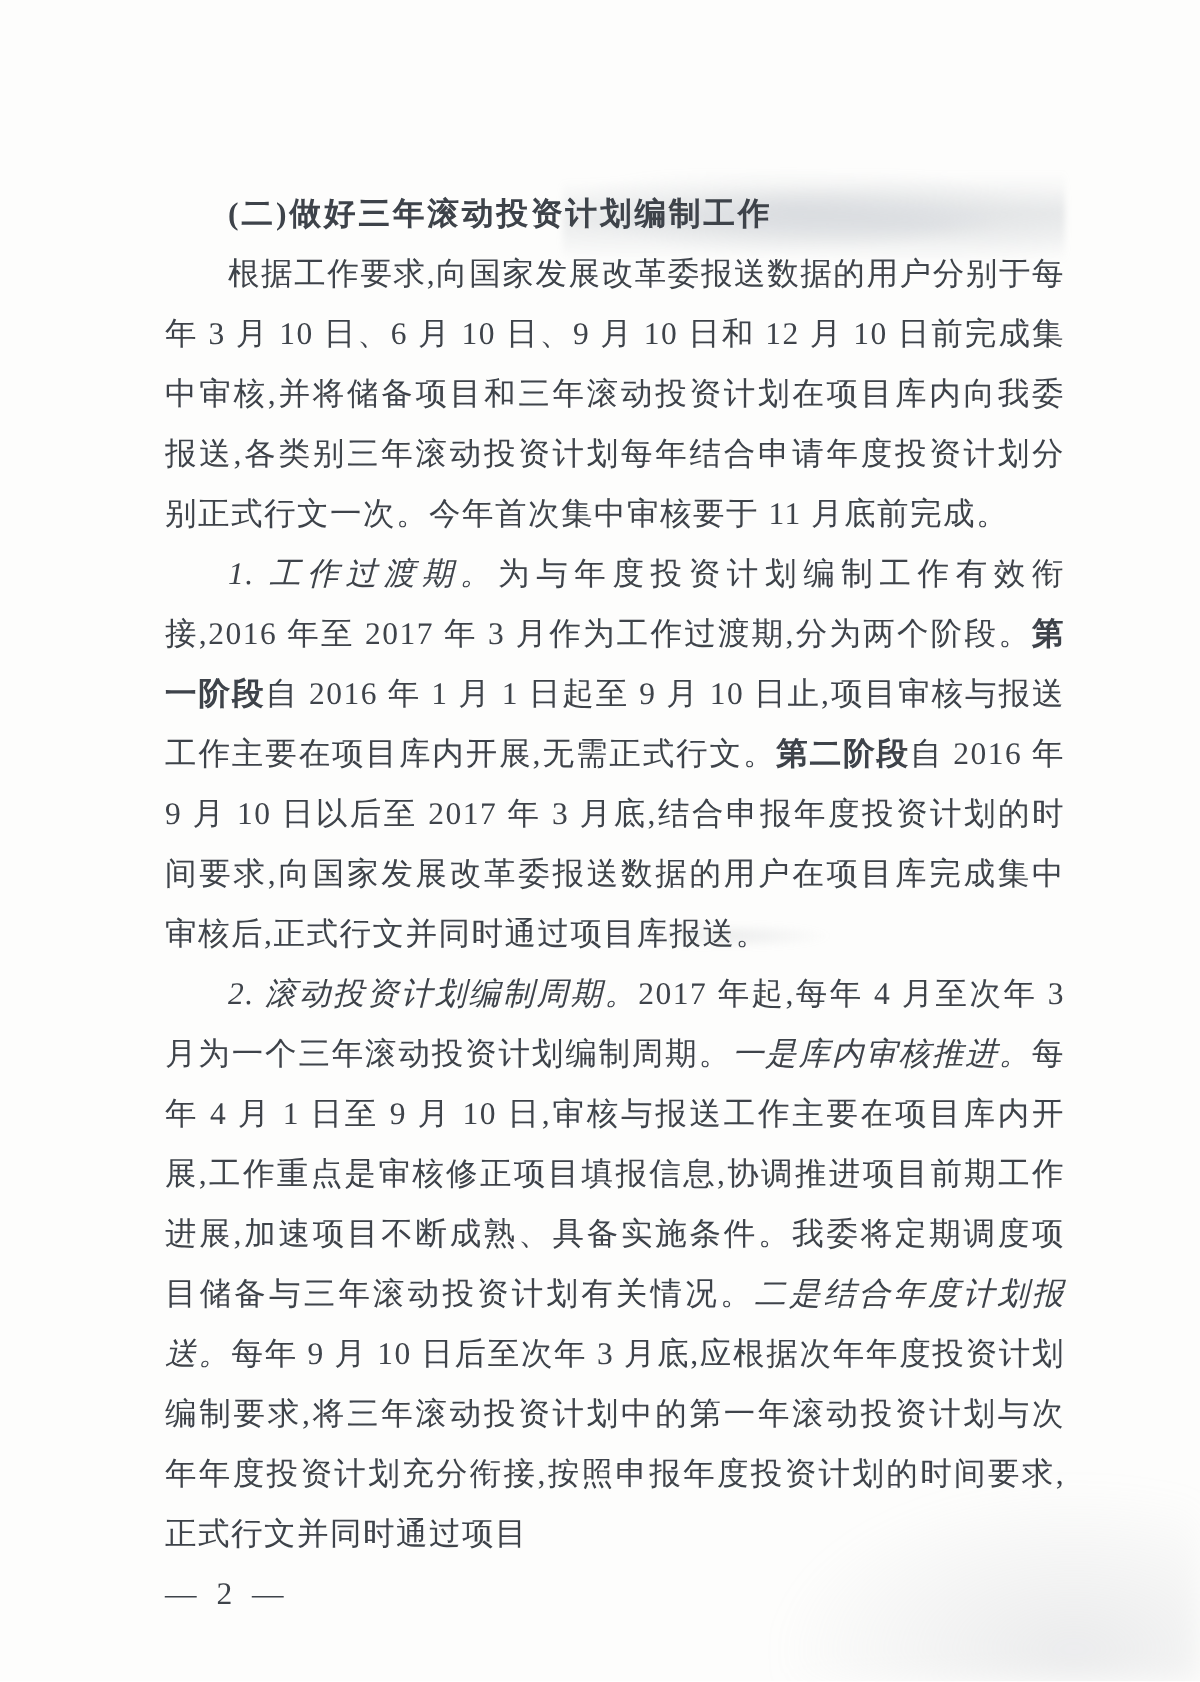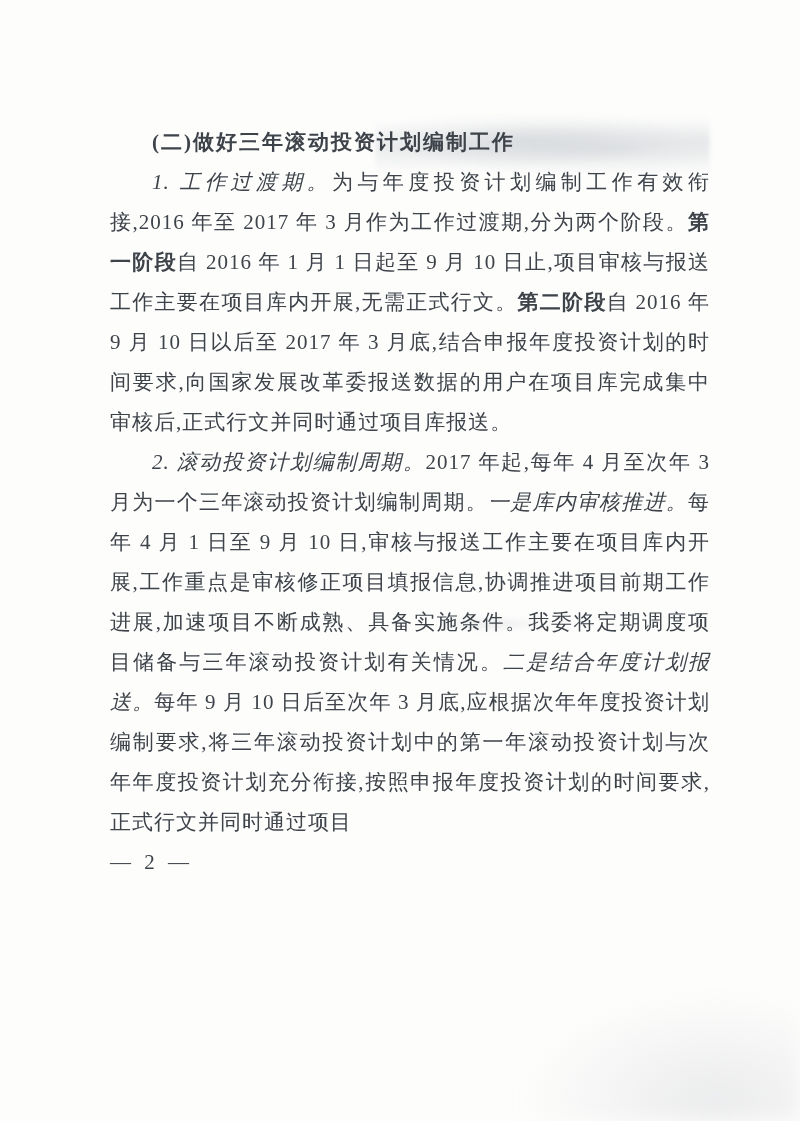--- a/index.html
+++ b/index.html
@@ -63,18 +63,19 @@
 <body>
 
 <div class="page">
   <div class="ghost-top"></div>
   <div class="ghost-mid"></div>
   <div class="ghost-bottom"></div>
 
   <div class="content">
     <h2 class="heading">(二)做好三年滚动投资计划编制工作</h2>
     <div id="paragraphs">
+        <p class="para"><span class="seg-normal">根据工作要求,向国家发展改革委报送数据的用户分别于每年 3 月 10 日、6 月 10 日、9 月 10 日和 12 月 10 日前完成集中审核,并将储备项目和三年滚动投资计划在项目库内向我委报送,各类别三年滚动投资计划每年结合申请年度投资计划分别正式行文一次。今年首次集中审核要于 11 月底前完成。</span></p>
         <p class="para"><span class="seg-kai">1. 工作过渡期。</span><span class="seg-normal">为与年度投资计划编制工作有效衔接,2016 年至 2017 年 3 月作为工作过渡期,分为两个阶段。</span><span class="seg-bold">第一阶段</span><span class="seg-normal">自 2016 年 1 月 1 日起至 9 月 10 日止,项目审核与报送工作主要在项目库内开展,无需正式行文。</span><span class="seg-bold">第二阶段</span><span class="seg-normal">自 2016 年 9 月 10 日以后至 2017 年 3 月底,结合申报年度投资计划的时间要求,向国家发展改革委报送数据的用户在项目库完成集中审核后,正式行文并同时通过项目库报送。</span></p>
         <p class="para"><span class="seg-kai">2. 滚动投资计划编制周期。</span><span class="seg-normal">2017 年起,每年 4 月至次年 3 月为一个三年滚动投资计划编制周期。</span><span class="seg-kai">一是库内审核推进。</span><span class="seg-normal">每年 4 月 1 日至 9 月 10 日,审核与报送工作主要在项目库内开展,工作重点是审核修正项目填报信息,协调推进项目前期工作进展,加速项目不断成熟、具备实施条件。我委将定期调度项目储备与三年滚动投资计划有关情况。</span><span class="seg-kai">二是结合年度计划报送。</span><span class="seg-normal">每年 9 月 10 日后至次年 3 月底,应根据次年年度投资计划编制要求,将三年滚动投资计划中的第一年滚动投资计划与次年年度投资计划充分衔接,按照申报年度投资计划的时间要求,正式行文并同时通过项目</span></p>
       </div>
     <p class="page-number">— 2 —</p>
   </div>
 </div>
 
 </body></html>

